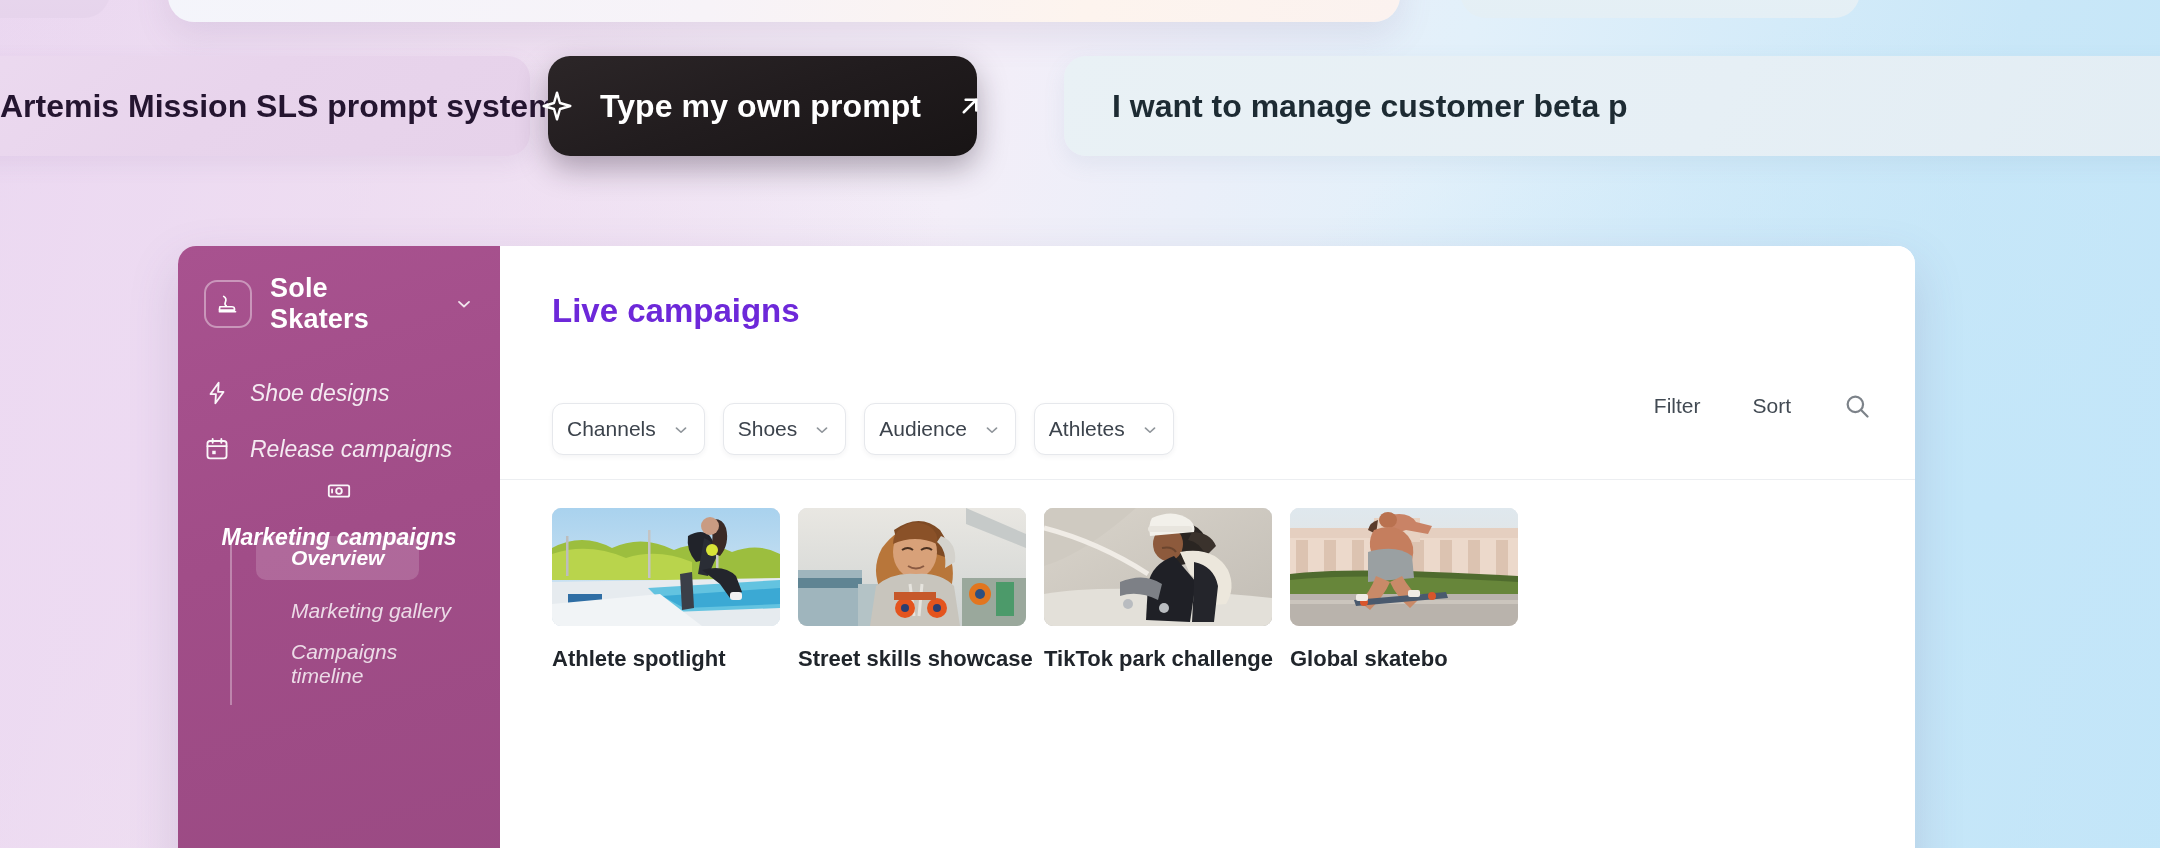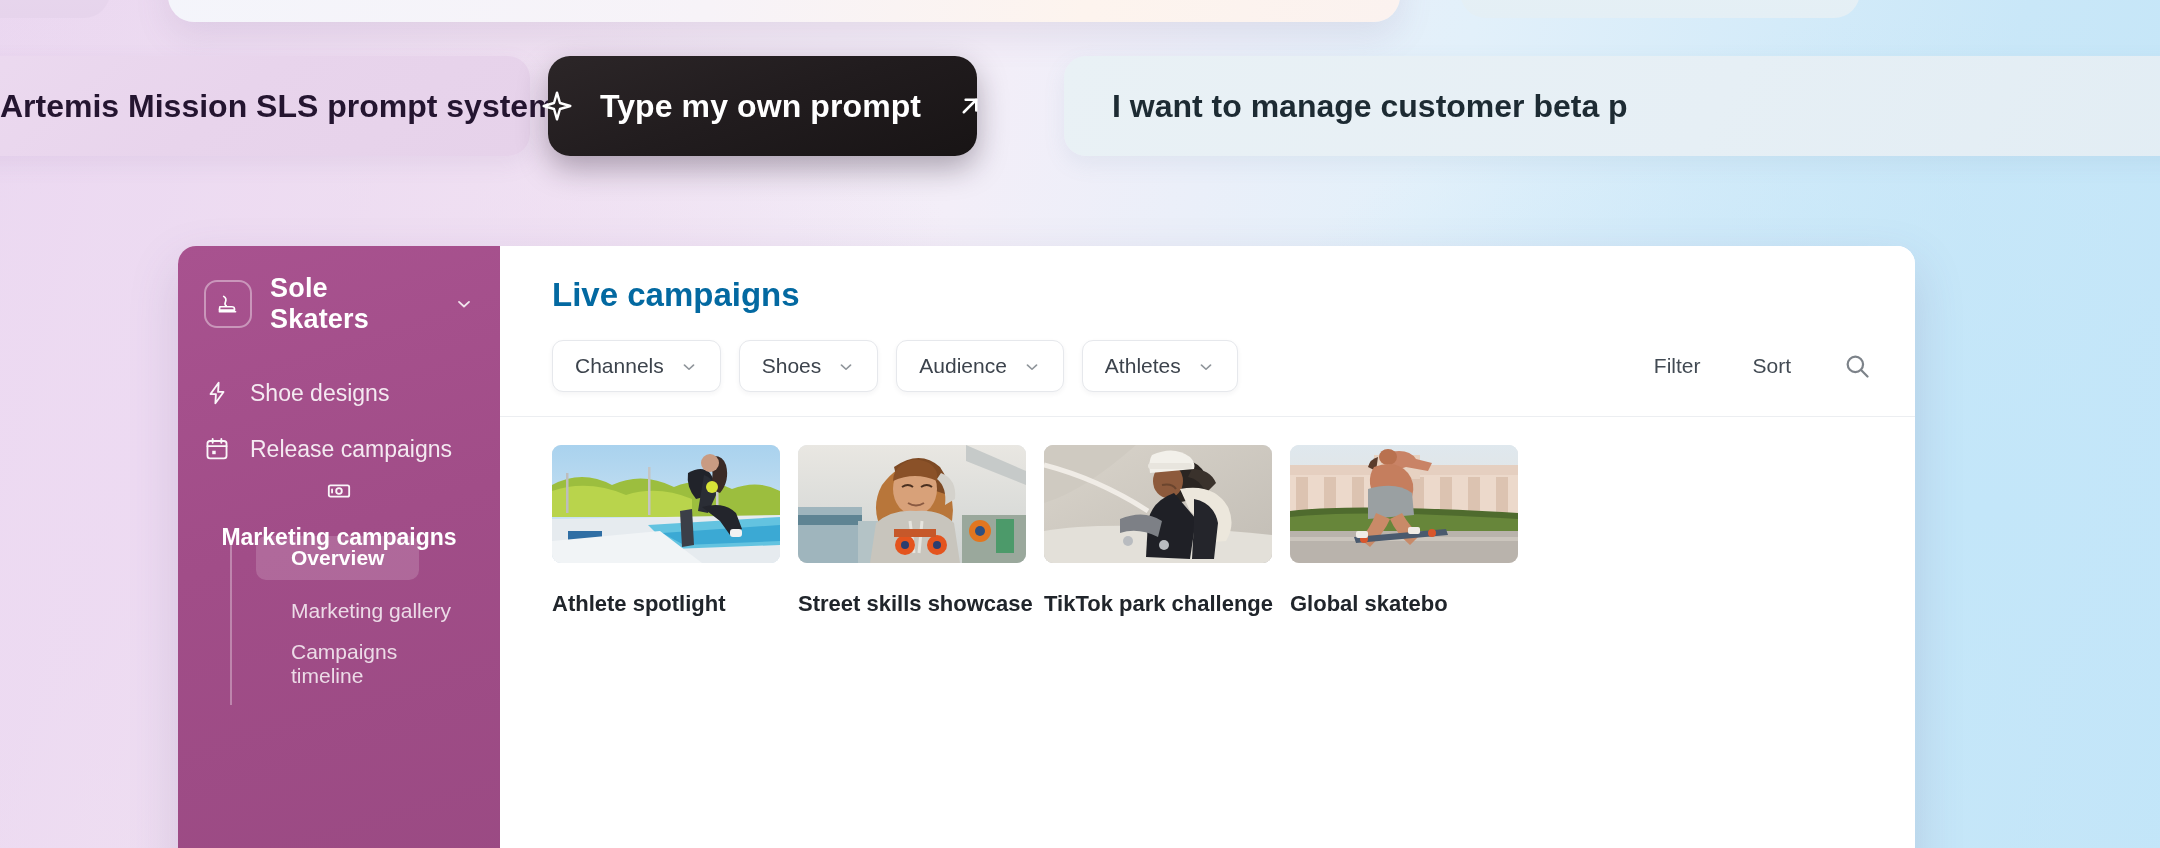--- a/index.html
+++ b/index.html
@@ -96,21 +96,21 @@
   }
   .brand-icon {
     width: 48px; height: 48px; flex: none;
     border: 2px solid rgba(255,255,255,0.40);
     border-radius: 13px;
     display: flex; align-items: center; justify-content: center;
   }
   .brand-name { font-size: 27px; font-weight: 700; letter-spacing: .2px; }
   .brand-caret { width: 20px; height: 20px; opacity: .85; margin-left: 2px; }
 
-  .nav { margin-top: 32px; }
+  .nav { margin-top: 32px; font-style: italic; }
   .nav-item {
     display: flex; align-items: center; gap: 20px;
     height: 54px; padding: 0 26px;
     font-size: 23px; color: rgba(255,255,255,0.88);
     margin-bottom: 2px;
   }
   .nav-item.active { color: #ffffff; font-weight: 700; flex-direction: column; }
   .nav-ic { width: 26px; height: 26px; flex: none; opacity: .95; }
 
   .subnav { position: relative; margin-left: 52px; padding-left: 26px; margin-top: 4px; }
@@ -123,50 +123,52 @@
     height: 44px; padding: 0 35px;
     border-radius: 10px;
     font-size: 21px; color: rgba(255,255,255,0.80);
     margin-bottom: 9px;
   }
   .sub-item.active { background: rgba(255,255,255,0.16); color: #fff; font-weight: 700; }
 
   
   .main { flex: 1; background: #ffffff; position: relative; min-width: 0; }
   .main-title {
-    font-size: 33px; font-weight: 700; color: #0369a1;
+    font-size: 33px; font-weight: 700; color: #6d28d9;
     padding: 30px 0 0 52px;
+    margin-top: 16px;
   }
   .toolbar {
     display: flex; align-items: center;
     padding: 26px 44px 24px 52px;
     border-bottom: 1px solid #eceef1;
   }
   .f-pill {
     display: flex; align-items: center; gap: 16px;
-    height: 52px; padding: 0 22px; margin-right: 18px;
+    height: 52px; padding: 0 14px; margin-right: 18px;
     background: #fff; border: 1px solid #e6e8ec; border-radius: 11px;
     font-size: 21px; color: #3c434c;
     box-shadow: 0 2px 5px rgba(30,40,60,0.05);
+    margin-top: 47px;
   }
   .f-caret { width: 18px; height: 18px; opacity: .65; }
   .spacer { flex: 1; }
   .t-act { font-size: 21px; color: #424a53; margin-left: 52px; }
   .search-ic { width: 28px; height: 28px; margin-left: 52px; opacity: .72; }
 
   
   .cards { display: flex; gap: 18px; padding: 28px 0 0 52px; }
   .card { width: 228px; flex: none; }
   .thumb {
     width: 228px; height: 118px; border-radius: 9px;
     overflow: hidden; position: relative;
     background: #dfe3e7;
   }
   .card-title {
-    margin-top: 28px;
+    margin-top: 20px;
     font-size: 22px; font-weight: 700; color: #20252b;
     white-space: nowrap;
   }
 </style>
 </head>
 <body>
 
 <div class="top-card"></div>
 <div class="top-chip-left"></div>
 <div class="top-chip-right"></div>

